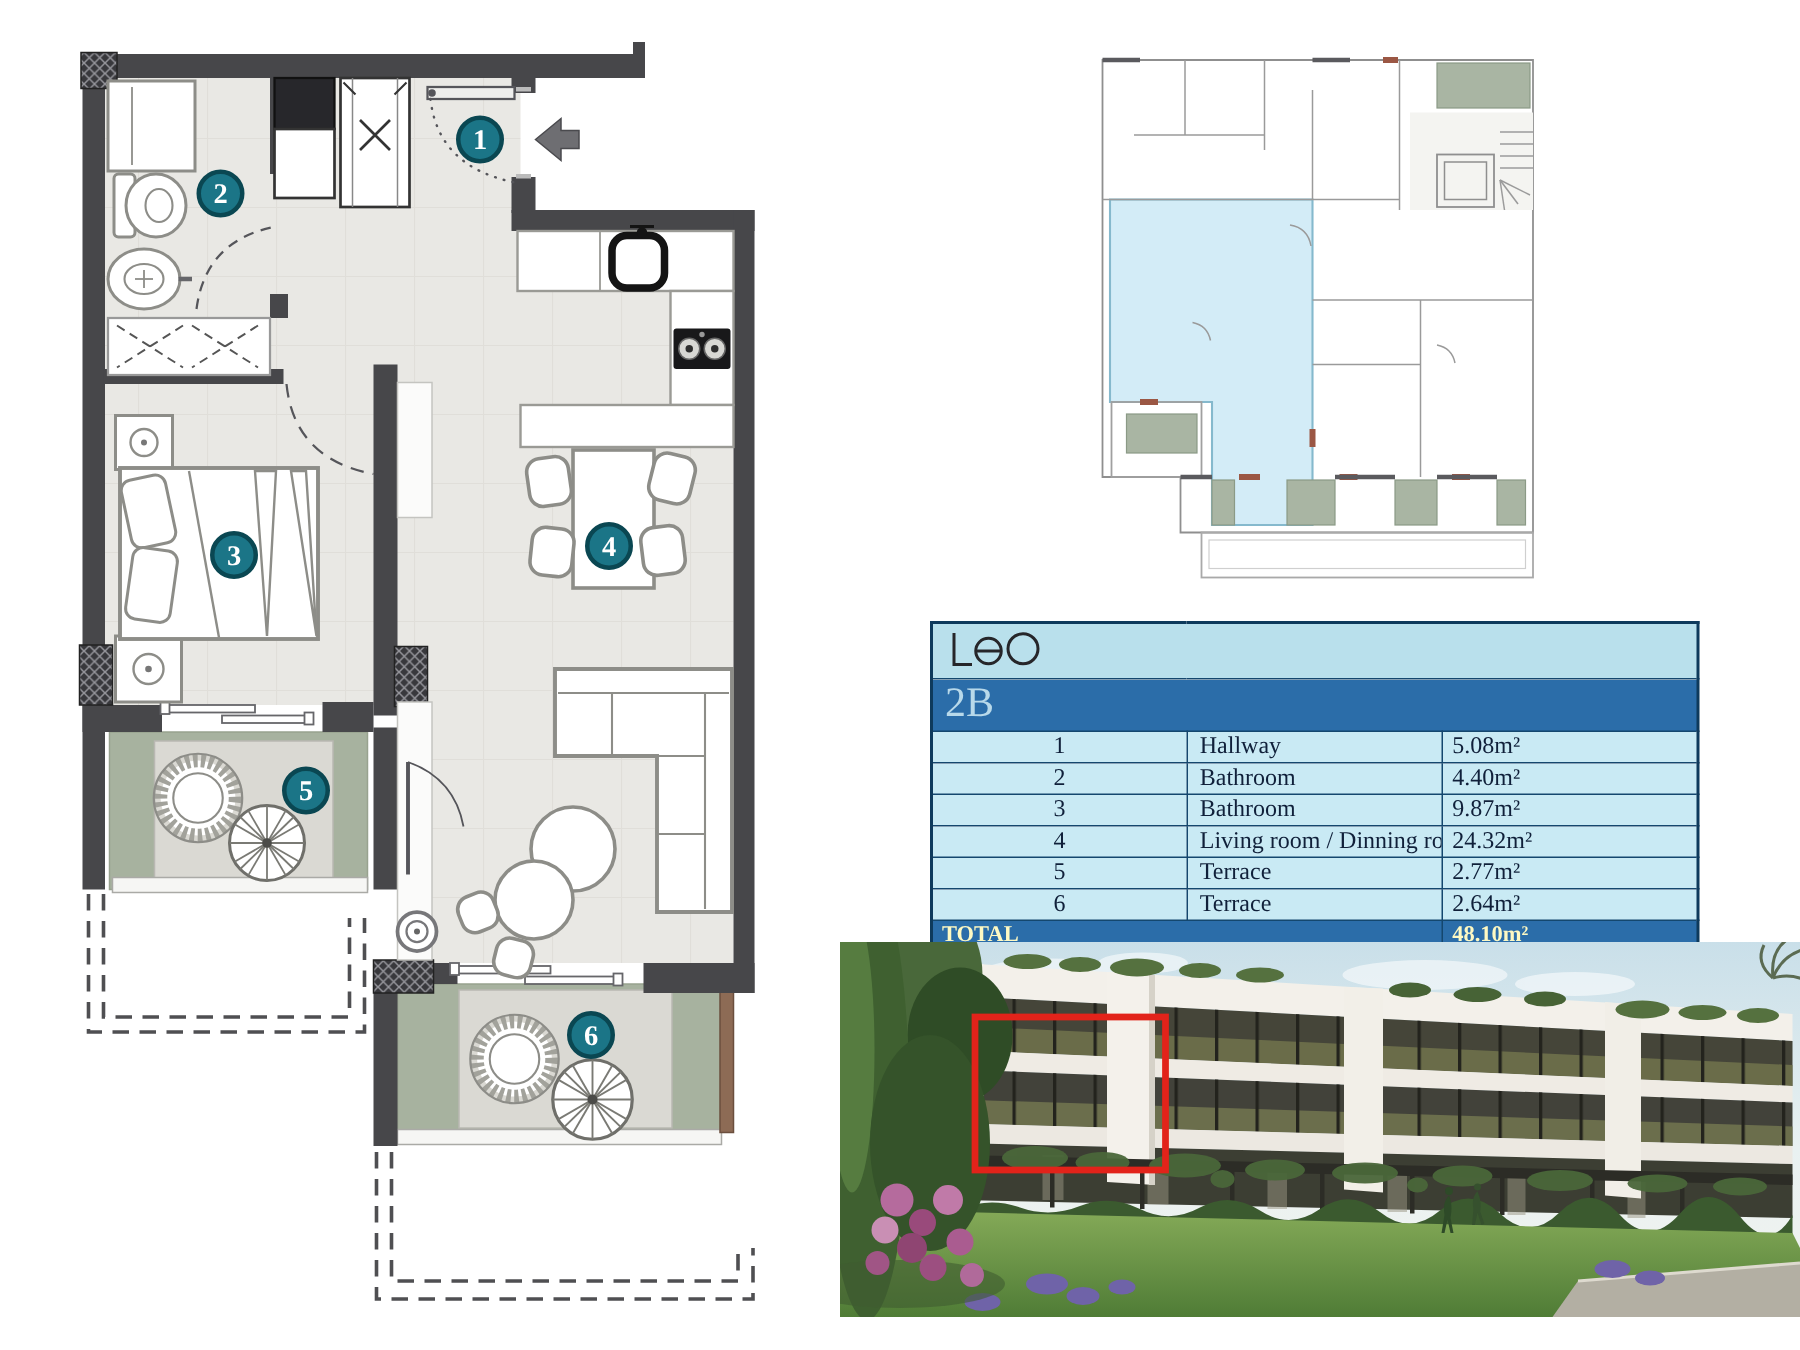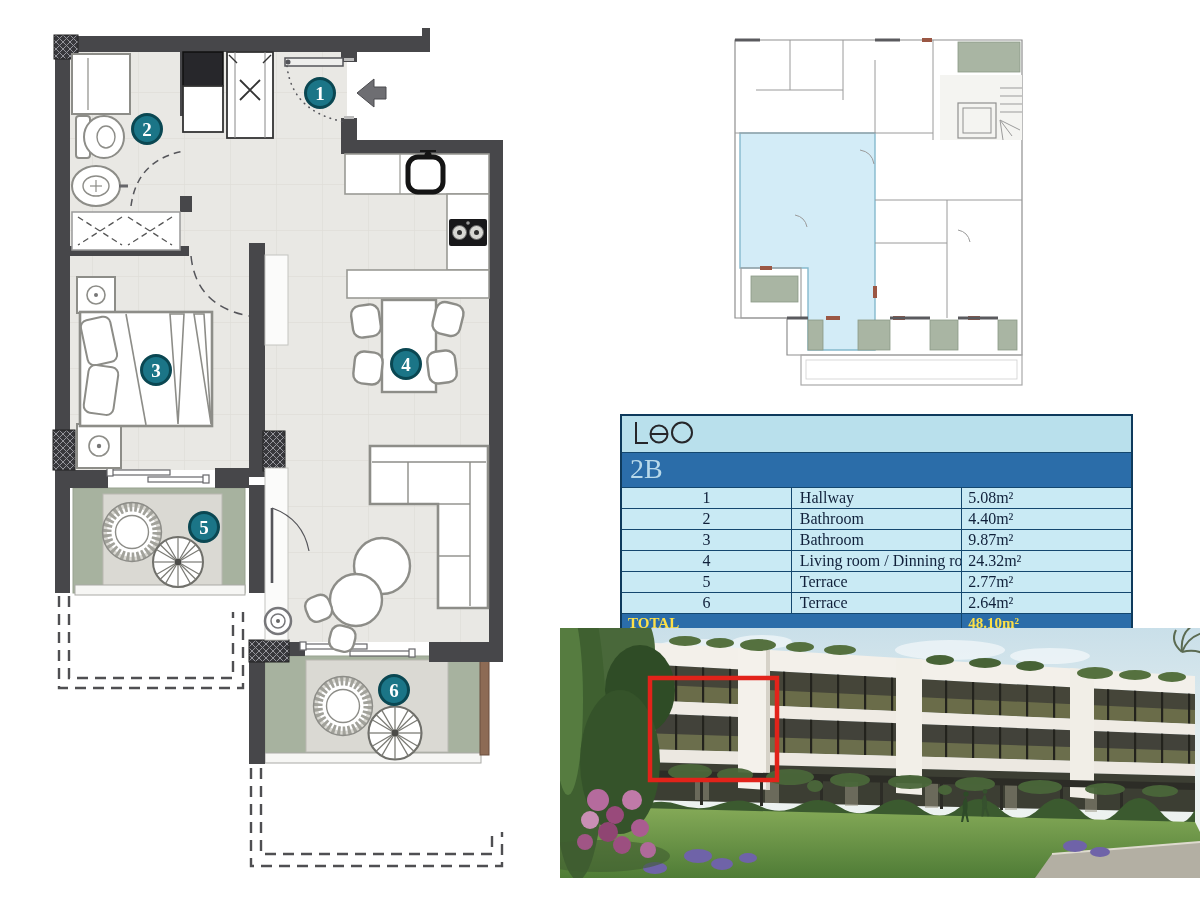--- a/index.html
+++ b/index.html
@@ -11,21 +11,21 @@
      border-collapse:collapse;border:2px solid #0e3a5c;table-layout:fixed;}
   #spec-table td{border:1.5px solid #14476e;overflow:hidden;white-space:nowrap;}
   #spec-table .logo-cell{background:#b9e0ec;height:34px;padding:2px 0 0 8px;}
   #spec-table .unit-cell{background:#2b6da9;color:#b8d9ea;font-size:28px;
      height:30px;padding:0 0 2px 8px;font-weight:normal;}
   #spec-table .r{background:#c9eaf4;color:#10203a;font-size:16px;height:18px;
      line-height:18px;}
   #spec-table .num{width:28px;text-align:center;}
   #spec-table .nm{padding-left:8px;}
   #spec-table .ar{width:66px;padding-left:6px;}
-  #spec-table .total-row td{background:#2b6da9;color:#fde047;font-weight:bold;
+  #spec-table .total-row td{background:#2b6da9;color:#fef9c3;font-weight:bold;
      font-size:15px;height:16px;line-height:16px;}
   #spec-table .total-row .tl{padding-left:6px;}
   .sr{position:absolute;width:1px;height:1px;overflow:hidden;clip:rect(0 0 0 0);}
 </style>
 </head>
 <body>
 
 <svg class="abs" style="left:48px;top:28px" width="464" height="852" viewBox="48 28 464 852">
   <defs>
     <pattern id="xh" width="7" height="7" patternUnits="userSpaceOnUse">

